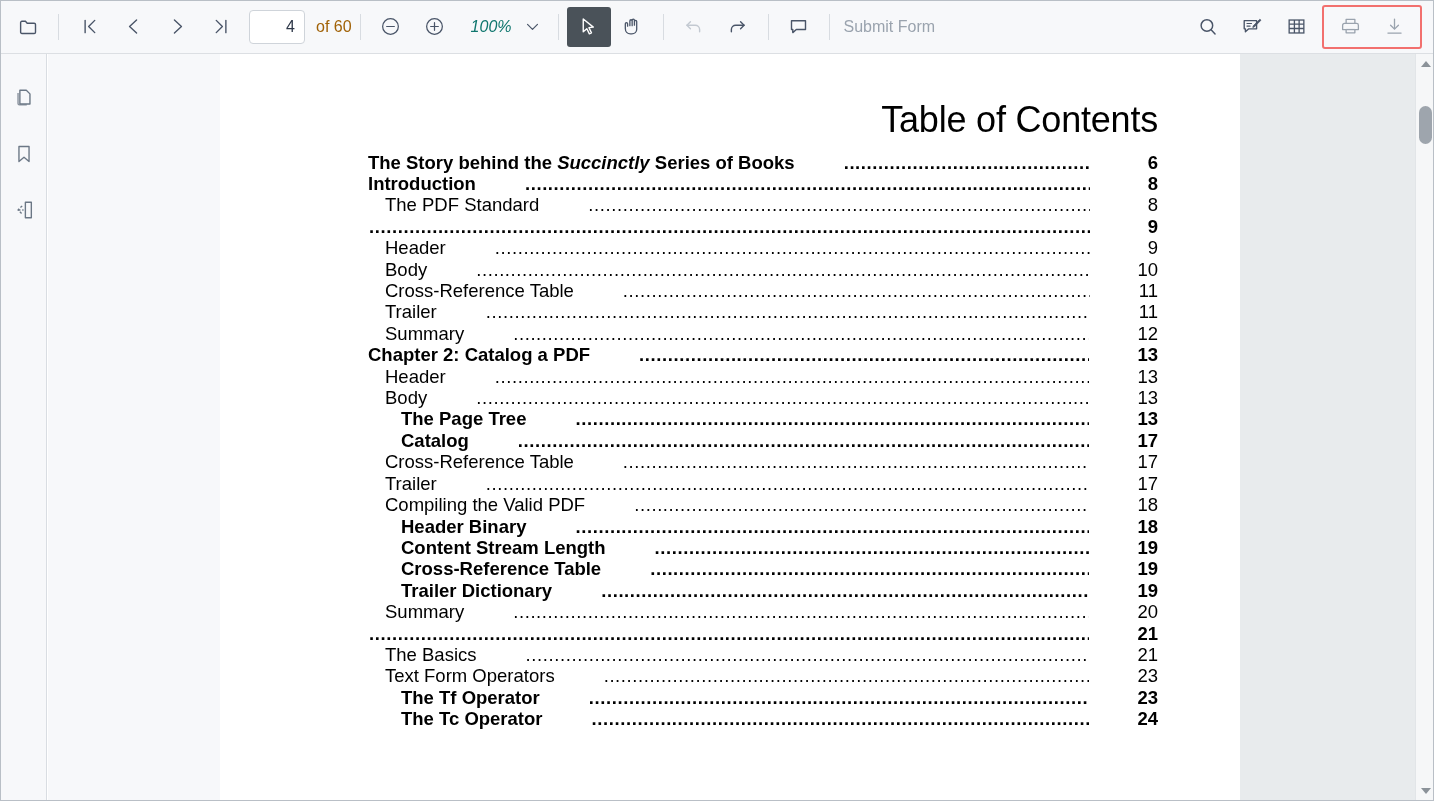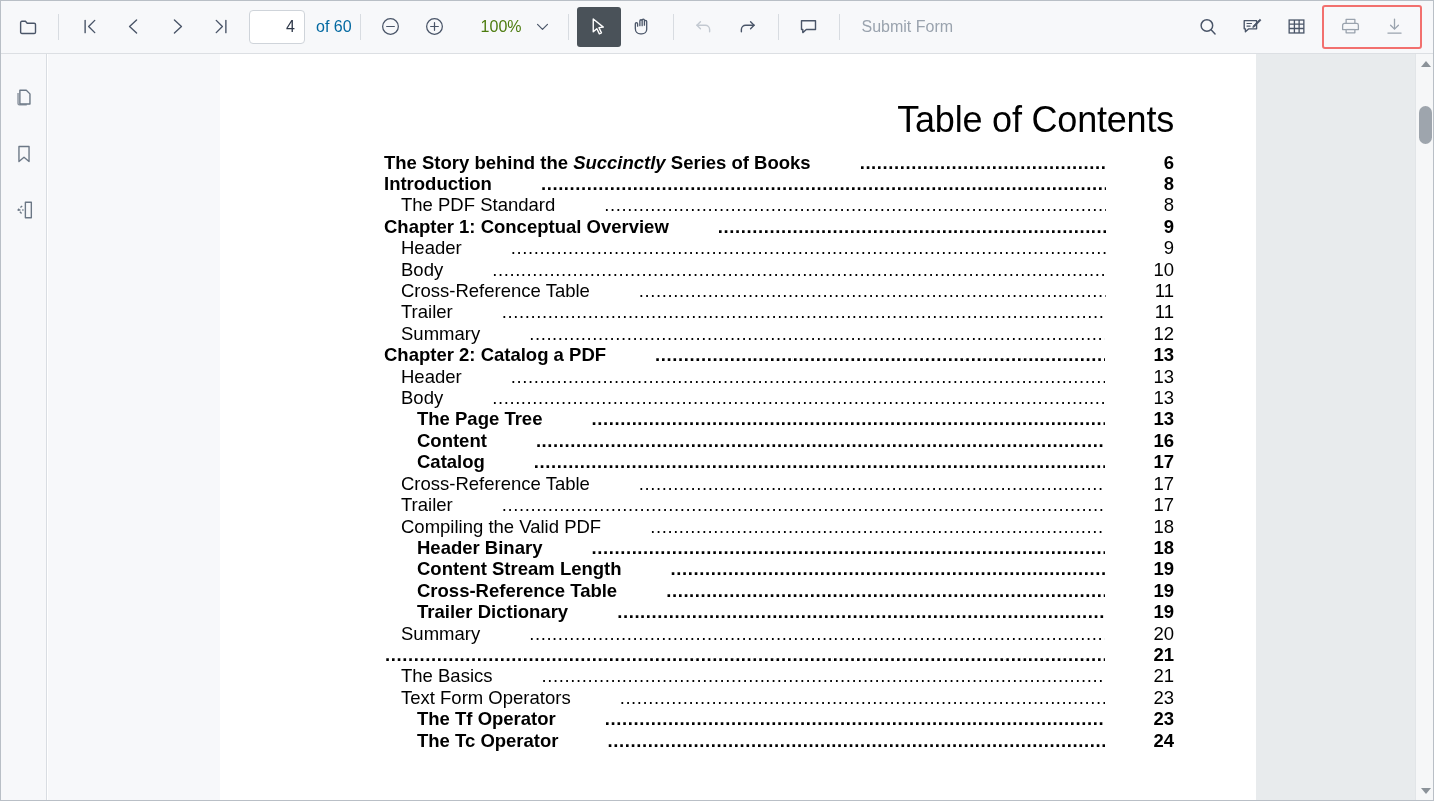--- a/index.html
+++ b/index.html
@@ -58,40 +58,41 @@
     text-align: right;
     padding-right: 9px;
     font-size: 16px;
     color: #2d3748;
     font-family: "Liberation Sans", sans-serif;
     outline: none;
     margin-left: 6px;
   }
   .page-total {
     font-size: 16px;
-    color: #0369a1;
+    color: #a16207;
     margin-left: 11px;
     white-space: nowrap;
   }
   .zoom-label {
     font-size: 16px;
-    color: #4d7c0f;
-    margin-left: 24px;
+    color: #0f766e;
+    margin-left: 14px;
     margin-right: 4px;
     white-space: nowrap;
+    font-style: italic;
   }
   .zoom-caret {
     width: 34px; height: 36px;
     display: flex; align-items: center; justify-content: center;
     cursor: pointer; color: #4a5568;
   }
   .submit-form {
     font-size: 16px;
     color: #9aa3ae;
-    margin-left: 14px;
+    margin-left: 6px;
     white-space: nowrap;
     cursor: pointer;
   }
   .spacer { flex: 1 1 auto; }
   .print-group {
     display: flex;
     align-items: center;
     border: 2px solid #f2706e;
     border-radius: 3px;
     padding: 1px 4px;
@@ -123,21 +124,21 @@
     position: absolute;
     top: 54px; left: 48px;
     width: 172px; height: 747px;
     background: #f7f8fa;
     z-index: 4;
   }
 
   
   .viewer {
     position: absolute;
-    top: 54px; left: 236px;
+    top: 54px; left: 220px;
     width: 1195px; height: 747px;
     background: #e8ebed;
     overflow: hidden;
     z-index: 3;
   }
   .page {
     position: absolute;
     top: 0; left: 0;
     width: 1020px;
     min-height: 747px;
@@ -419,21 +420,20 @@
               <span class="toc-label">Introduction</span>
               <span class="toc-dots"></span>
               <span class="toc-page">8</span>
             </div>
             <div class="toc-row lvl1">
               <span class="toc-label">The PDF Standard</span>
               <span class="toc-dots"></span>
               <span class="toc-page">8</span>
             </div>
             <div class="toc-row lvl0">
-              <span class="toc-label">Chapter 1: Conceptual Overview</span>
               <span class="toc-dots"></span>
               <span class="toc-page">9</span>
             </div>
             <div class="toc-row lvl1">
               <span class="toc-label">Header</span>
               <span class="toc-dots"></span>
               <span class="toc-page">9</span>
             </div>
             <div class="toc-row lvl1">
               <span class="toc-label">Body</span>
@@ -467,25 +467,20 @@
             </div>
             <div class="toc-row lvl1">
               <span class="toc-label">Body</span>
               <span class="toc-dots"></span>
               <span class="toc-page">13</span>
             </div>
             <div class="toc-row lvl2">
               <span class="toc-label">The Page Tree</span>
               <span class="toc-dots"></span>
               <span class="toc-page">13</span>
-            </div>
-            <div class="toc-row lvl2">
-              <span class="toc-label">Content</span>
-              <span class="toc-dots"></span>
-              <span class="toc-page">16</span>
             </div>
             <div class="toc-row lvl2">
               <span class="toc-label">Catalog</span>
               <span class="toc-dots"></span>
               <span class="toc-page">17</span>
             </div>
             <div class="toc-row lvl1">
               <span class="toc-label">Cross-Reference Table</span>
               <span class="toc-dots"></span>
               <span class="toc-page">17</span>

